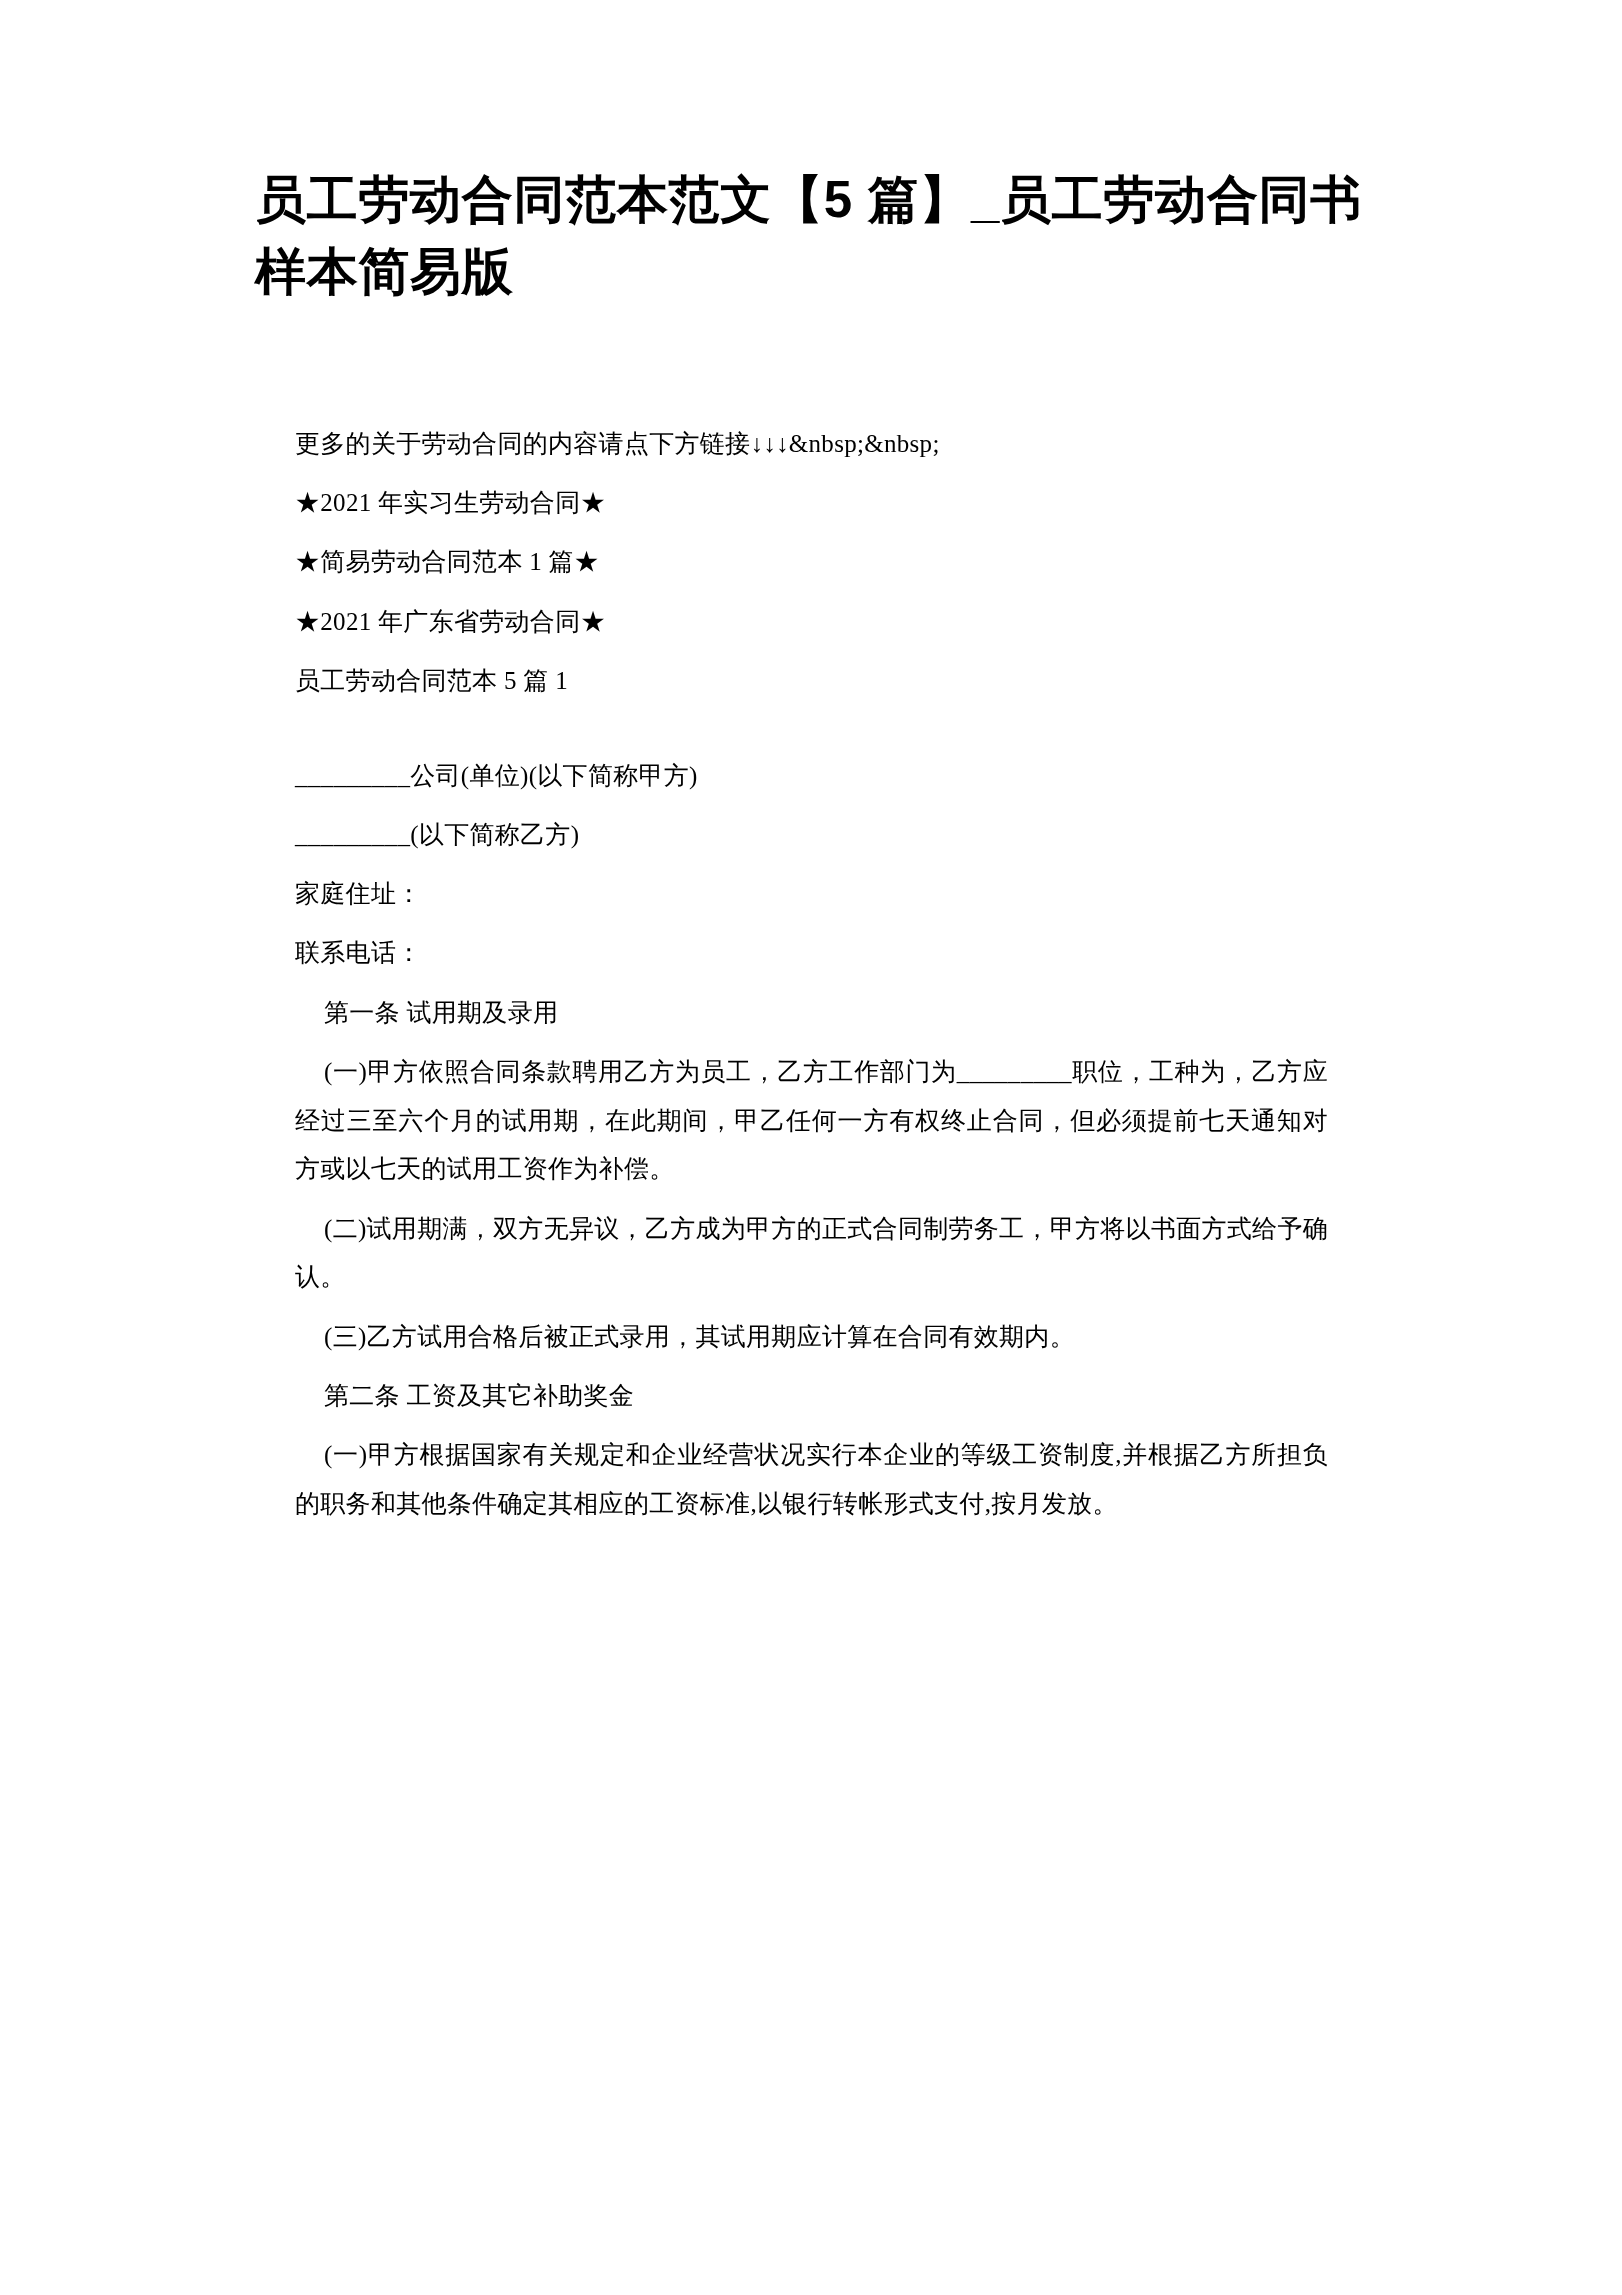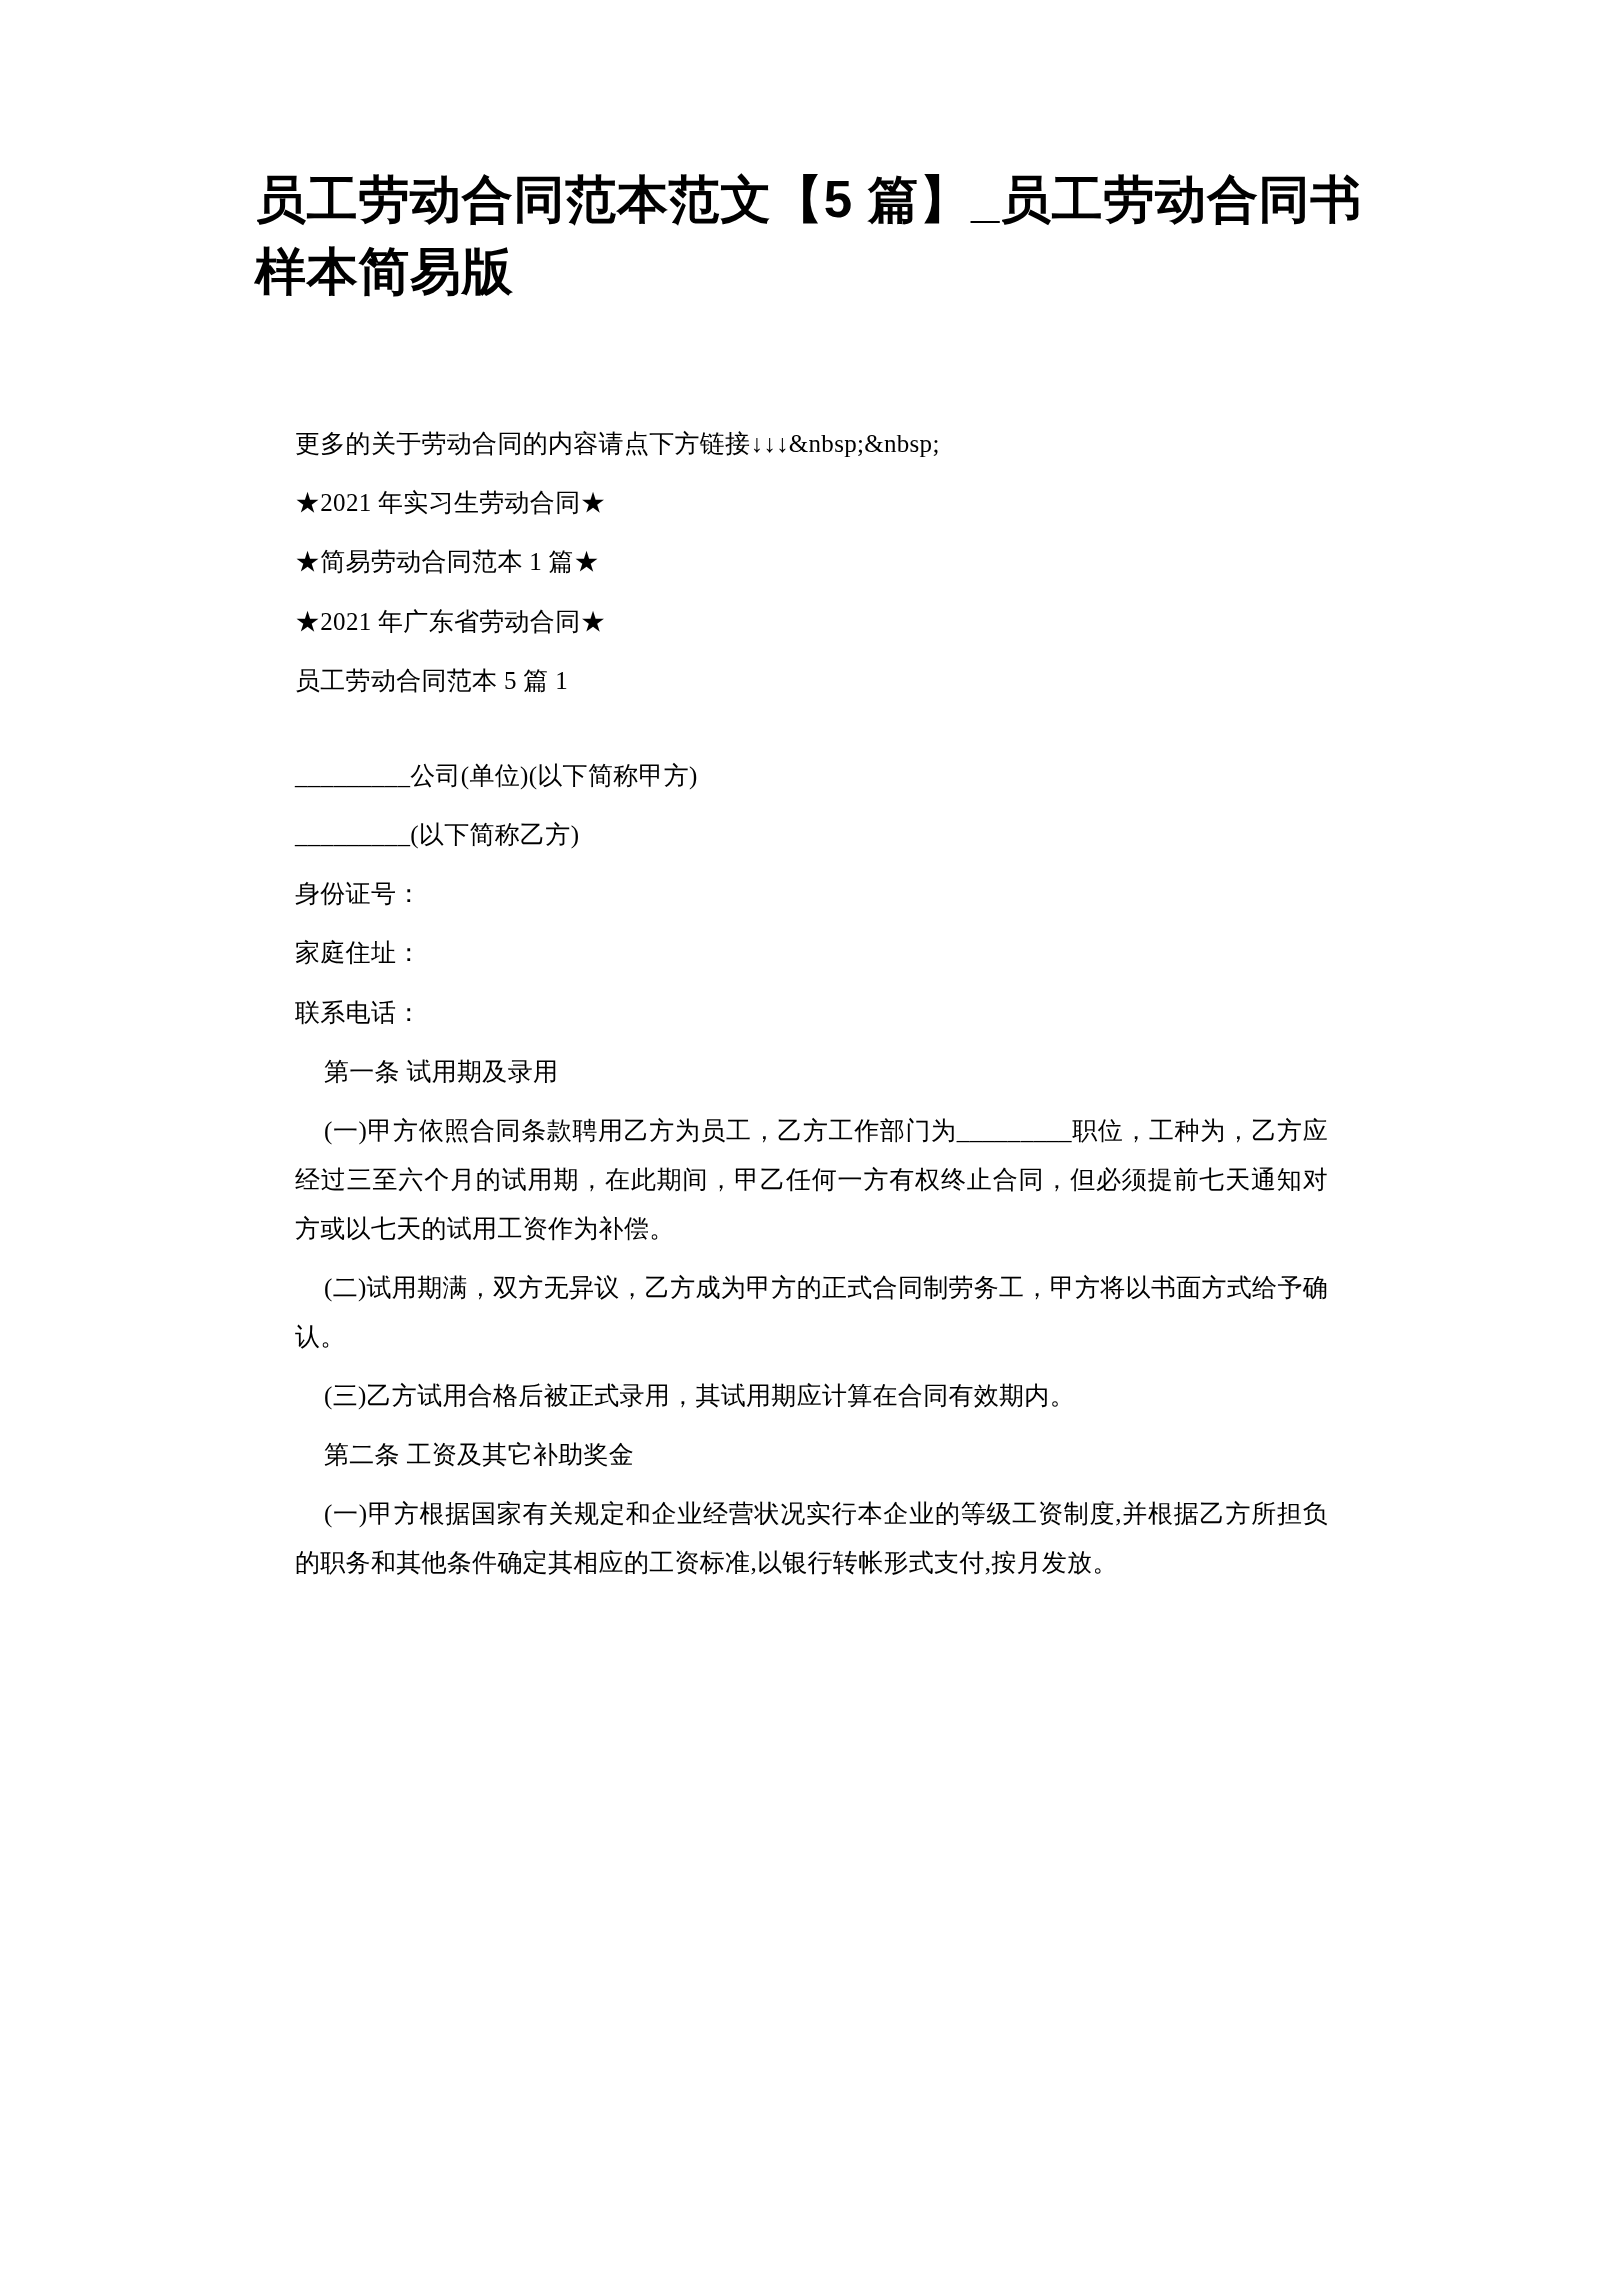--- a/index.html
+++ b/index.html
@@ -61,21 +61,20 @@
     <p class="line">更多的关于劳动合同的内容请点下方链接↓↓↓&amp;nbsp;&amp;nbsp;</p>
 
     <p class="line">★2021 年实习生劳动合同★</p>
     <p class="line">★简易劳动合同范本 1 篇★</p>
     <p class="line">★2021 年广东省劳动合同★</p>
 
     <p class="line">员工劳动合同范本 5 篇 1</p>
 
     <p class="line gap-top">_________公司(单位)(以下简称甲方)</p>
     <p class="line">_________(以下简称乙方)</p>
-    <p class="line">身份证号：</p>
     <p class="line">家庭住址：</p>
     <p class="line">联系电话：</p>
 
 
     <p class="line indent2">第一条  试用期及录用</p>
     <p class="line indent2">(一)甲方依照合同条款聘用乙方为员工，乙方工作部门为_________职位，工种为，乙方应经过三至六个月的试用期，在此期间，甲乙任何一方有权终止合同，但必须提前七天通知对方或以七天的试用工资作为补偿。</p>
     <p class="line indent2">(二)试用期满，双方无异议，乙方成为甲方的正式合同制劳务工，甲方将以书面方式给予确认。</p>
     <p class="line indent2">(三)乙方试用合格后被正式录用，其试用期应计算在合同有效期内。</p>
 
     <p class="line indent2">第二条  工资及其它补助奖金</p>

